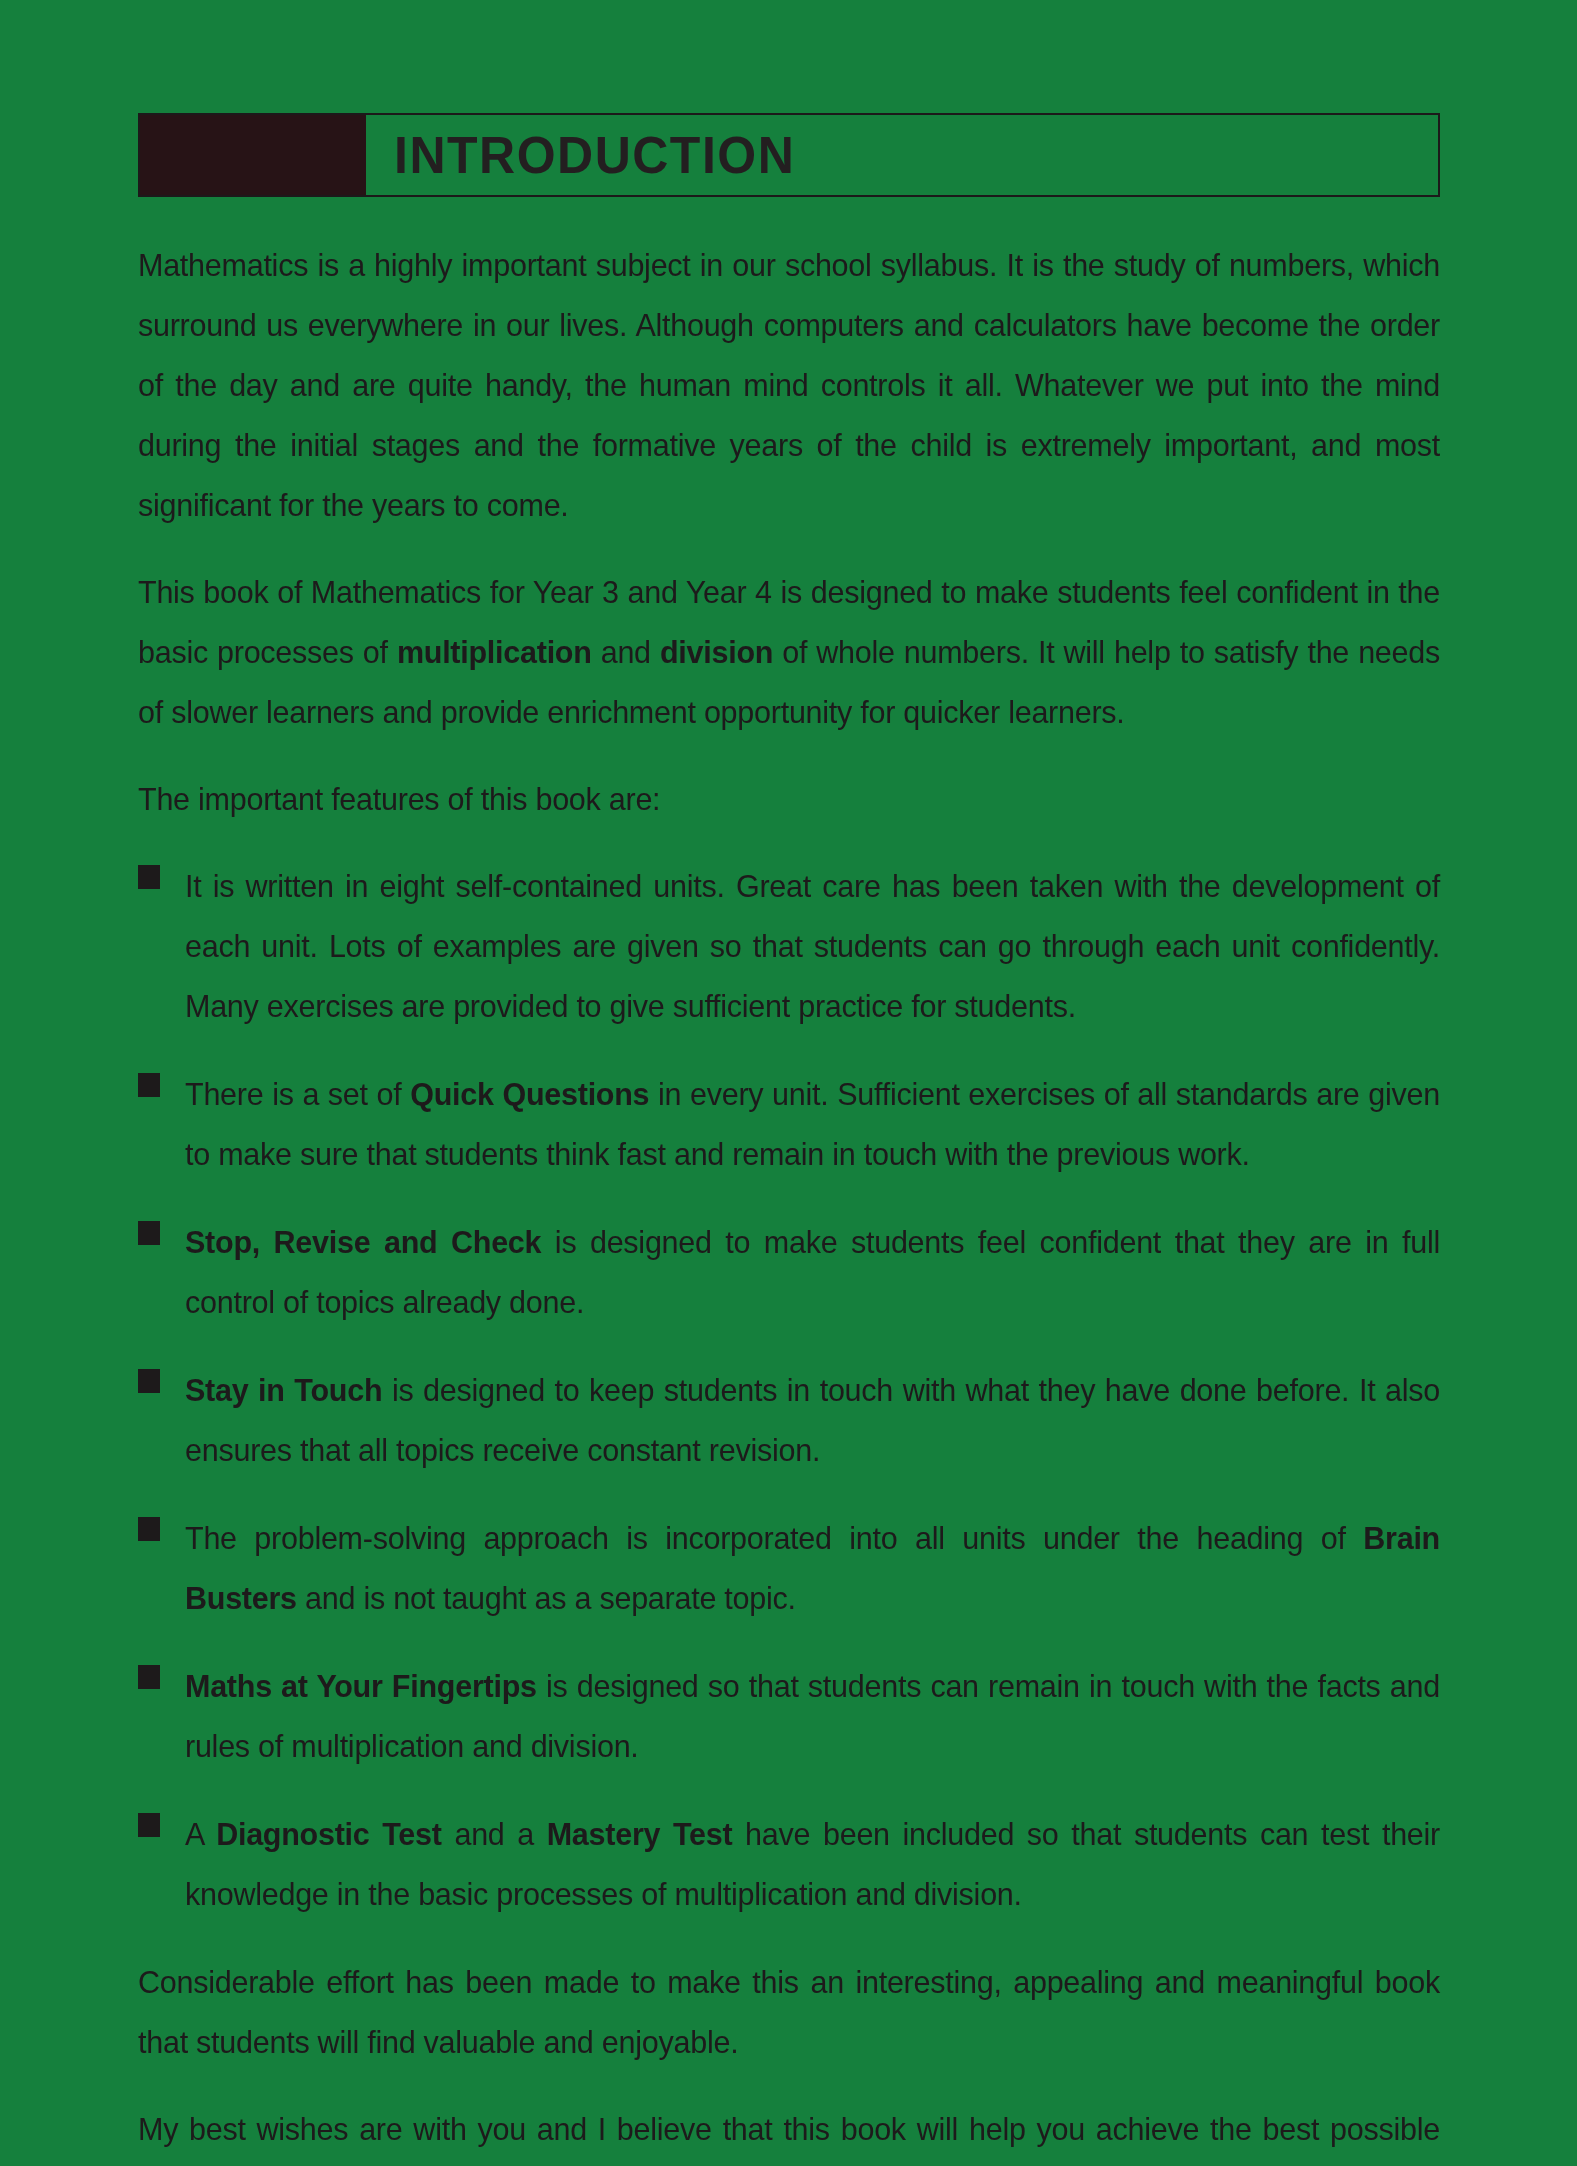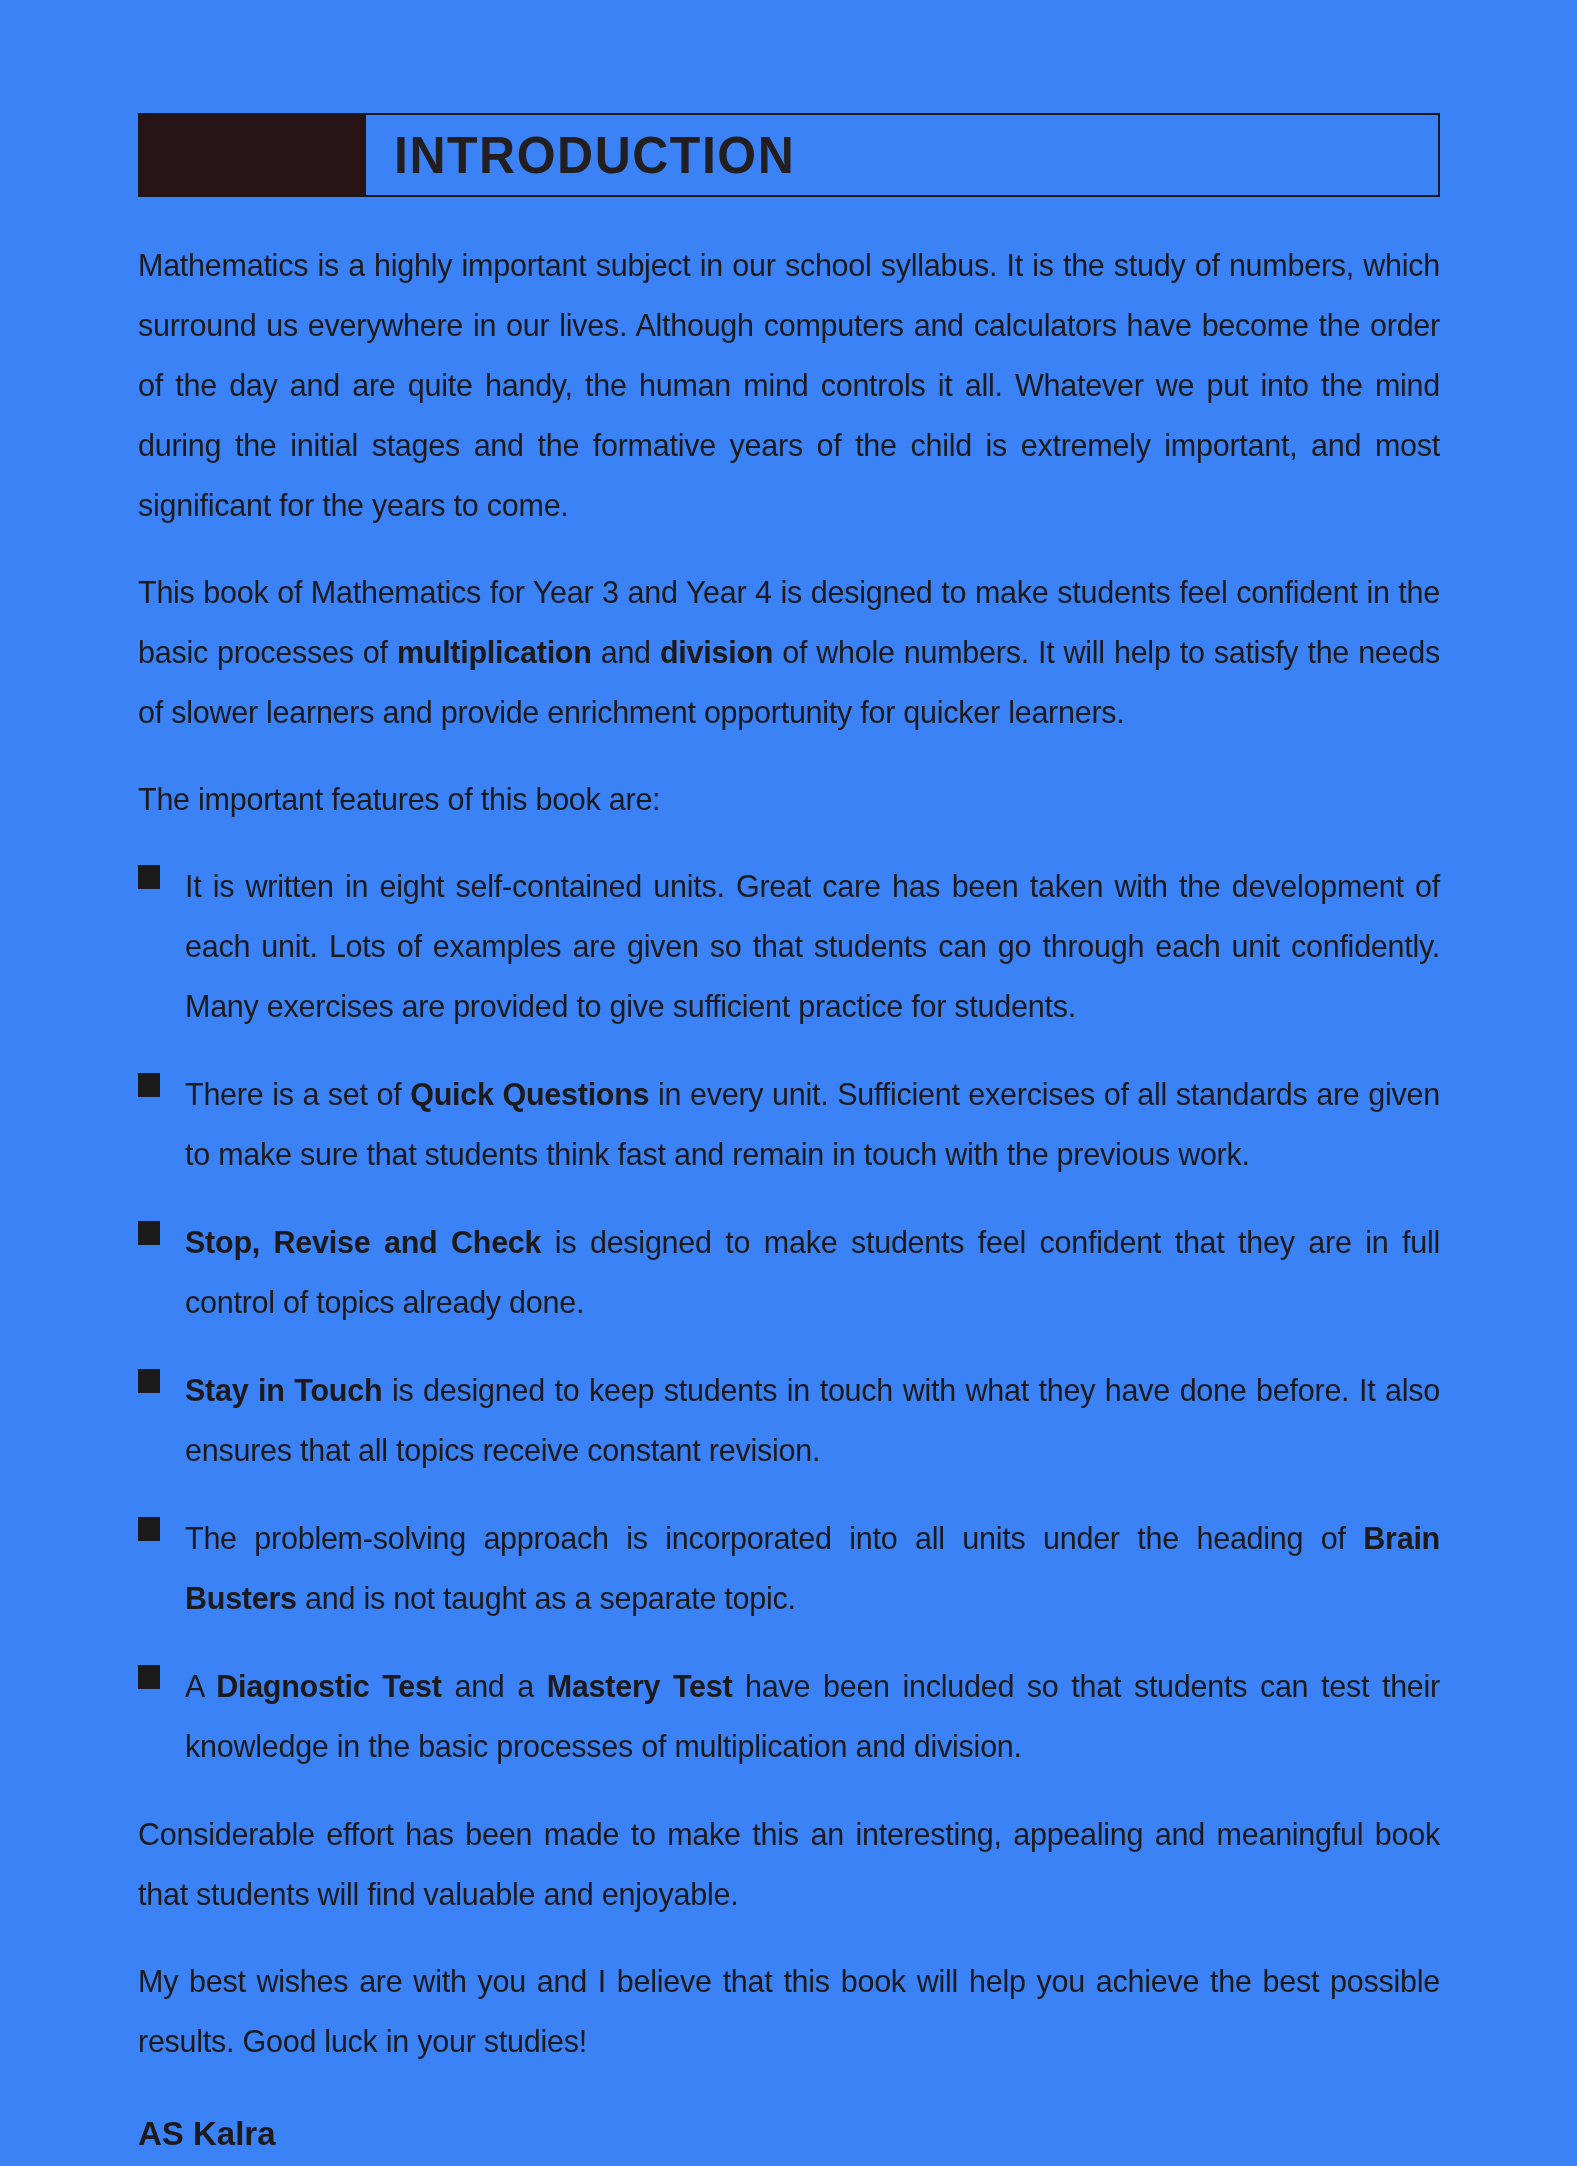--- a/index.html
+++ b/index.html
@@ -5,21 +5,21 @@
   html, body {
     margin: 0;
     padding: 0;
     background: #ffffff;
   }
   .page {
     position: relative;
     width: 1577px;
     height: 2166px;
     margin: 0 auto;
-    background: #3b82f6;
+    background: #15803d;
     color: #1d1a1b;
     font-family: "Liberation Sans", "DejaVu Sans", sans-serif;
     box-sizing: border-box;
     padding: 113px 137px 0 138px;
     overflow: hidden;
   }
   
   .header-box {
     position: relative;
     height: 84px;
@@ -114,20 +114,24 @@
       <div class="bullet-item">
         <span class="bullet-square"></span>
         <span class="bullet-text"><b>Stay in Touch</b> is designed to keep students in touch with what they have done before. It also ensures that all topics receive constant revision.</span>
       </div>
       <div class="bullet-item">
         <span class="bullet-square"></span>
         <span class="bullet-text">The problem-solving approach is incorporated into all units under the heading of <b>Brain Busters</b> and is not taught as a separate topic.</span>
       </div>
       <div class="bullet-item">
         <span class="bullet-square"></span>
+        <span class="bullet-text"><b>Maths at Your Fingertips</b> is designed so that students can remain in touch with the facts and rules of multiplication and division.</span>
+      </div>
+      <div class="bullet-item">
+        <span class="bullet-square"></span>
         <span class="bullet-text">A <b>Diagnostic Test</b> and a <b>Mastery Test</b> have been included so that students can test their knowledge in the basic processes of multiplication and division.</span>
       </div>
       <div class="para">Considerable effort has been made to make this an interesting, appealing and meaningful book that students will find valuable and enjoyable.</div>
       <div class="para">My best wishes are with you and I believe that this book will help you achieve the best possible results. Good luck in your studies!</div>
     </div>
 
   <div class="signature">AS Kalra</div>
 
 
 </div>

